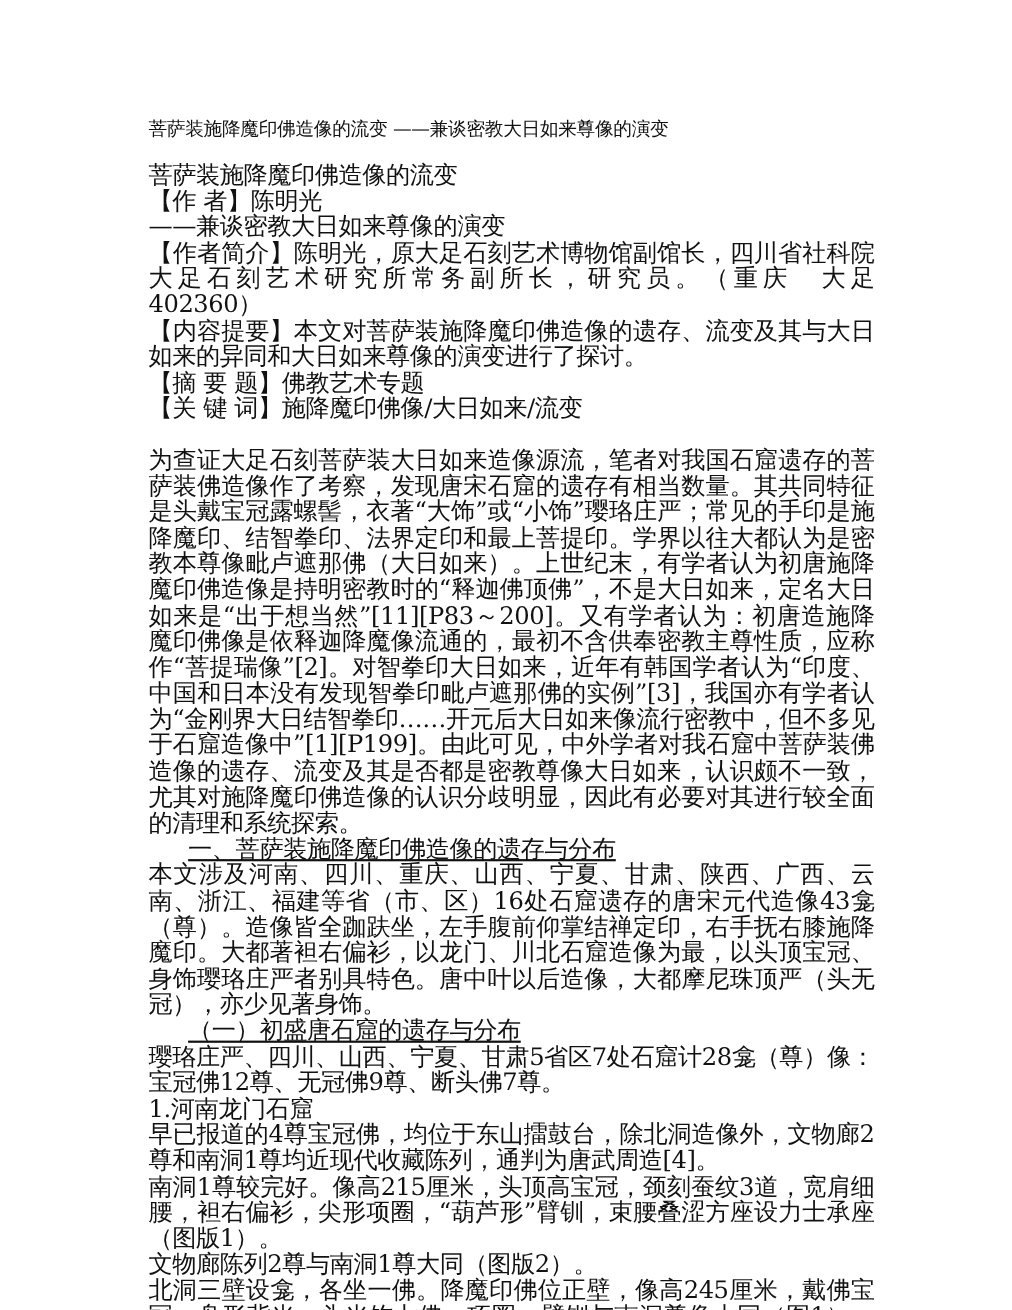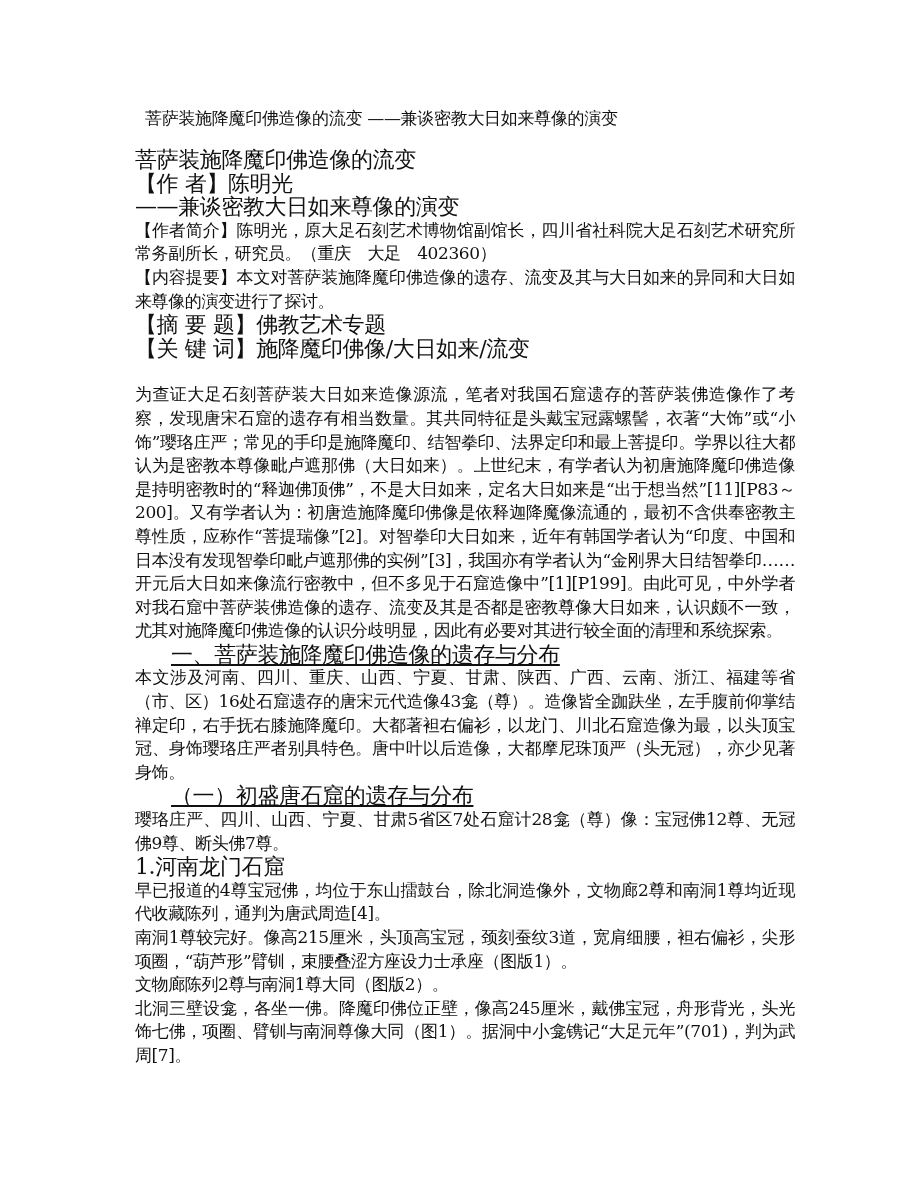--- a/index.html
+++ b/index.html
@@ -1,21 +1,21 @@
 <!DOCTYPE html>
 <html><head>
 <meta charset="utf-8">
 <style>
   html, body { margin: 0; padding: 0; background: #ffffff; }
   body { width: 920px; height: 1191px; overflow: hidden; position: relative;
          font-family: "DejaVu Serif", "Liberation Serif", serif; color: #111; }
   .page { position: absolute; left: 135px; top: 106px; width: 660px; }
-  .doc-title { font-size: 17px; line-height: 24px; margin: 0 0 18px 10px; font-weight: normal; white-space: nowrap; letter-spacing: -0.3px; }
+  .doc-title { font-size: 17px; line-height: 24px; margin: 0 0 18px 0; font-weight: normal; white-space: nowrap; letter-spacing: -0.3px; }
   .line { font-size: 22px; line-height: 23.6px; margin: 0; white-space: nowrap; letter-spacing: -0.4px; }
-  .para { font-size: 17px; line-height: 23.6px; margin: 0; text-align: justify; letter-spacing: -0.4px; }
+  .para { font-size: 22px; line-height: 23.6px; margin: 0; text-align: justify; letter-spacing: -0.4px; }
   .gap { height: 23px; }
   .indent { padding-left: 36px; text-decoration: underline; }
 </style>
 </head>
 <body>
 
 <div class="page">
   <h1 class="doc-title">菩萨装施降魔印佛造像的流变 ——兼谈密教大日如来尊像的演变</h1>
 
   <p class="line">菩萨装施降魔印佛造像的流变</p>

